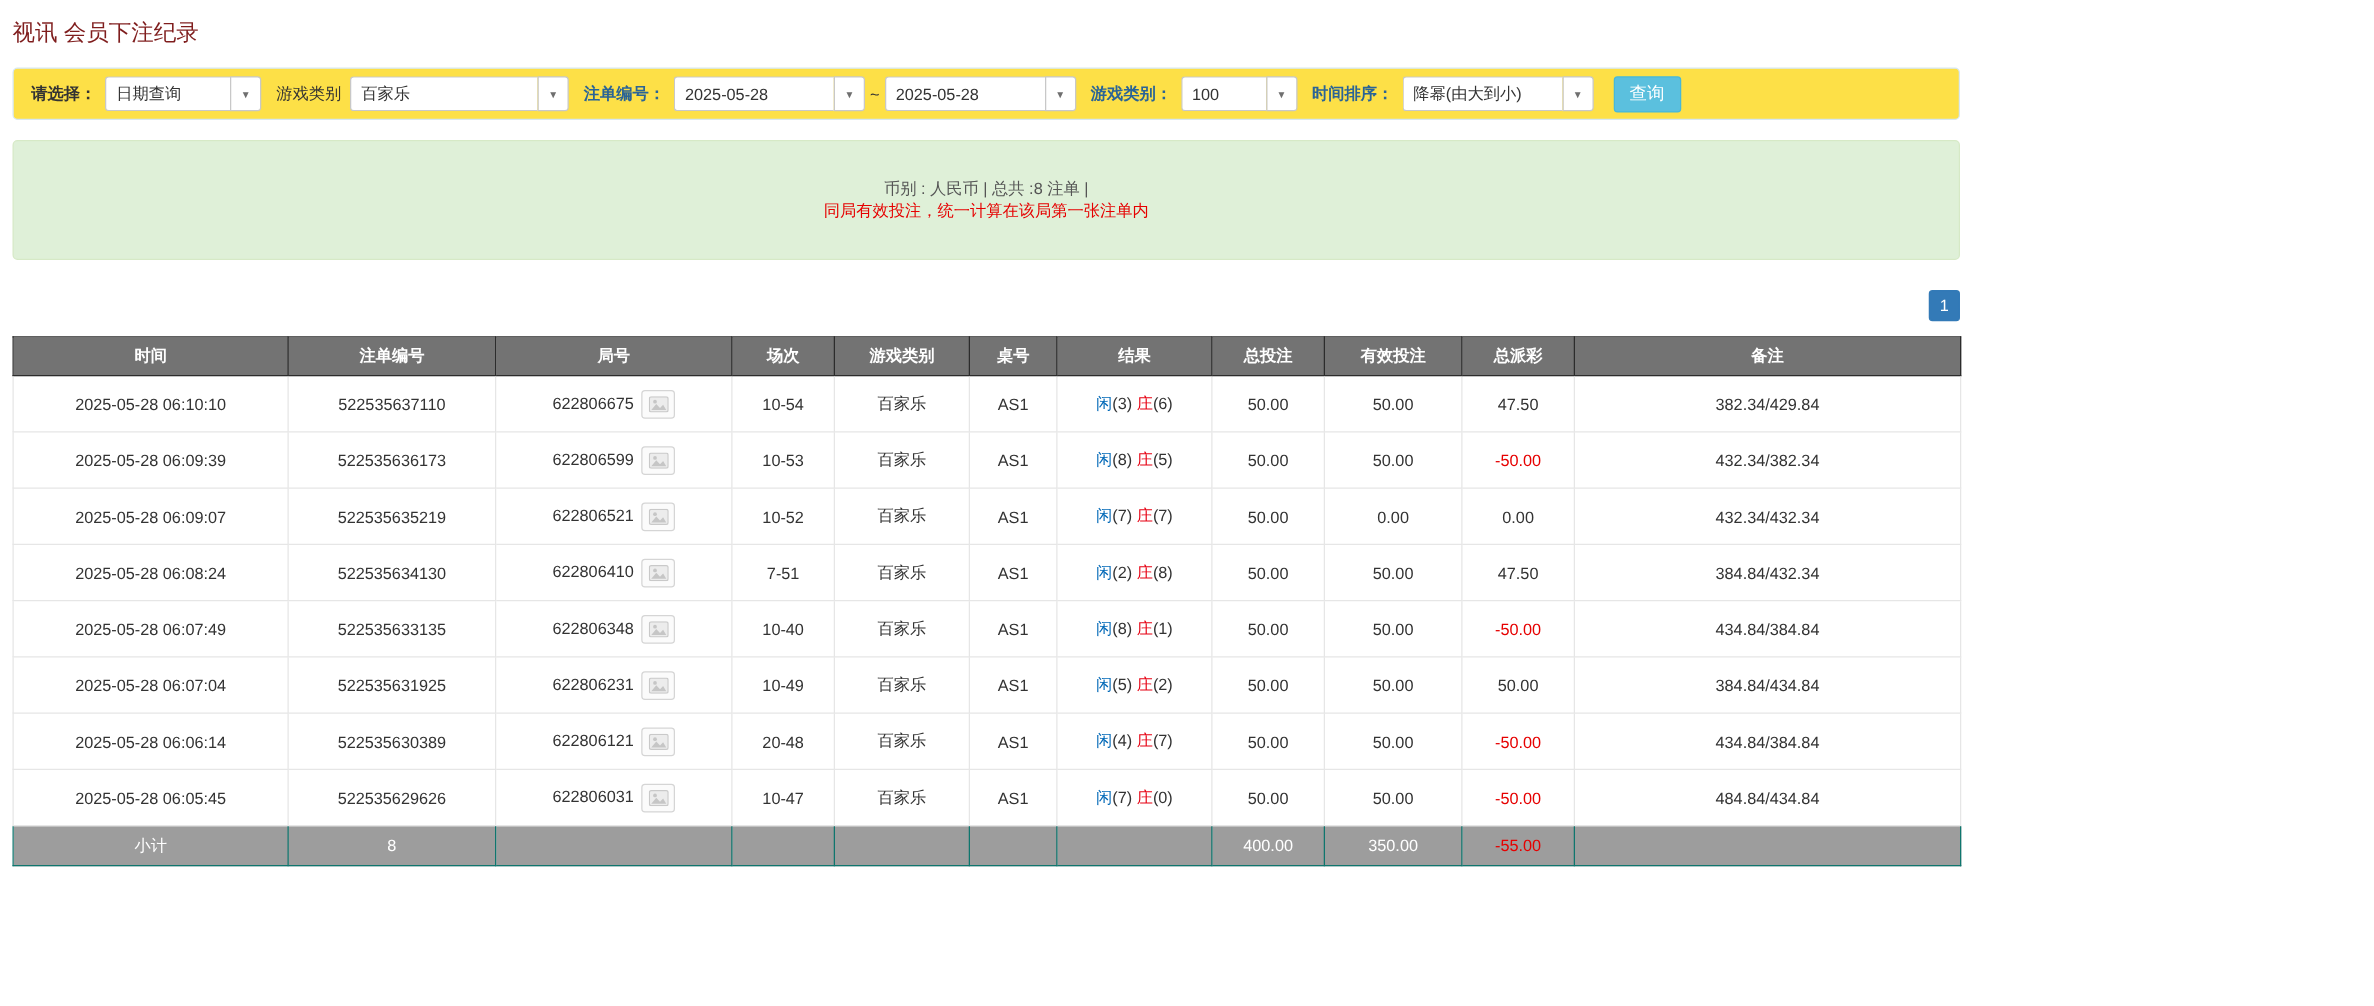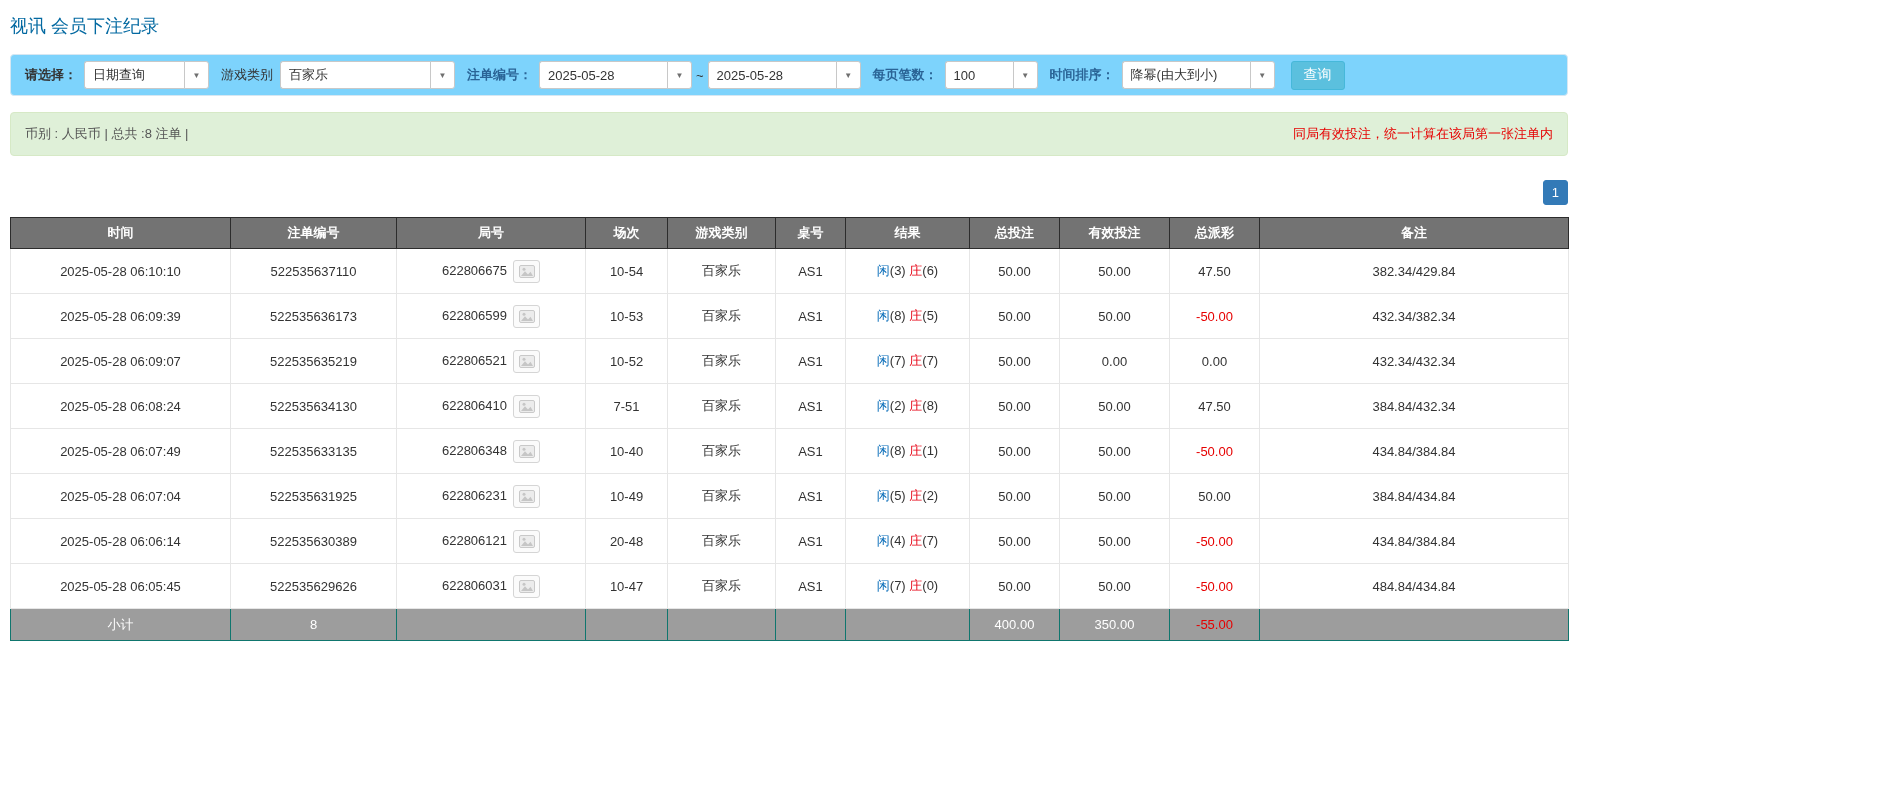--- a/index.html
+++ b/index.html
@@ -1,25 +1,25 @@
 <!DOCTYPE html>
 <html><head>
 <meta charset="utf-8">
 <style>
   * { box-sizing: border-box; }
   html, body { margin: 0; padding: 0; background: #fff; }
   body { font-family: "Liberation Sans", sans-serif; color: #333; }
   .page { width: 1578px; padding: 8px 10px 20px 10px; }
 
-  .page-title { font-size: 18px; font-weight: 400; color: #0369a1; margin: 6px 0 16px 0; }
+  .page-title { font-size: 18px; font-weight: 400; color: #7f1d1d; margin: 6px 0 16px 0; }
 
   
   .filter-bar {
     display: flex; align-items: center;
-    background: #7dd3fc; border: 1px solid #d6e7f2; border-radius: 4px;
+    background: #fde047; border: 1px solid #d6e7f2; border-radius: 4px;
     padding: 6px 14px; height: 42px; margin-bottom: 16px;
   }
   .fgroup { display: flex; align-items: center; margin-right: 12px; }
   .fgroup .lbl { font-size: 13px; margin-right: 7px; white-space: nowrap; }
   .lbl-dark { color: #333; font-weight: bold; }
   .lbl-plain { color: #333; font-weight: normal; }
   .lbl-blue { color: #2a6496; font-weight: bold; }
   .combo { display: inline-flex; align-items: stretch; }
   .combo input {
     height: 28px; border: 1px solid #c8c8c8; border-right: 0;
@@ -35,22 +35,22 @@
   .tilde { font-size: 13px; color: #333; margin: 0 4px; }
   .btn-search {
     background: #5bc0de; border: 1px solid #46b8da; color: #fff;
     font-size: 14px; height: 29px; padding: 0 12px; border-radius: 3px;
     cursor: pointer; margin-left: 4px; font-family: "Liberation Sans", sans-serif;
   }
 
   
   .alert-bar {
     background: #dff0d8; border: 1px solid #d6e9c6; border-radius: 4px;
-    padding: 12px 14px; display: flex; justify-content: space-between;
-    align-items: center; font-size: 13px; margin-bottom: 24px;
+    padding: 29px 14px; display: flex; justify-content: space-between;
+    align-items: center; font-size: 13px; margin-bottom: 24px; flex-direction: column;
   }
   .alert-left { color: #555; }
   .alert-right { color: #e60000; }
 
   
   .pager { display: flex; justify-content: flex-end; margin: 0 0 12px 0; }
   .page-btn {
     background: #337ab7; border: 1px solid #337ab7; color: #fff;
     font-size: 13px; padding: 4px 8px; border-radius: 3px; cursor: pointer;
     font-family: "Liberation Sans", sans-serif;
@@ -123,21 +123,21 @@
       <span class="tilde">~</span>
       <span class="combo">
         <input style="width: 128px;" value="2025-05-28">
         <button class="arrow">
             <span>▼</span>
           </button>
       </span>
     </div>
 
     <div class="fgroup">
-      <span class="lbl lbl-blue">每页笔数：</span>
+      <span class="lbl lbl-blue">游戏类别：</span>
       <span class="combo">
         <input style="width: 68px;" value="100">
         <button class="arrow">
             <span>▼</span>
           </button>
       </span>
     </div>
 
     <div class="fgroup">
       <span class="lbl lbl-blue">时间排序：</span>

